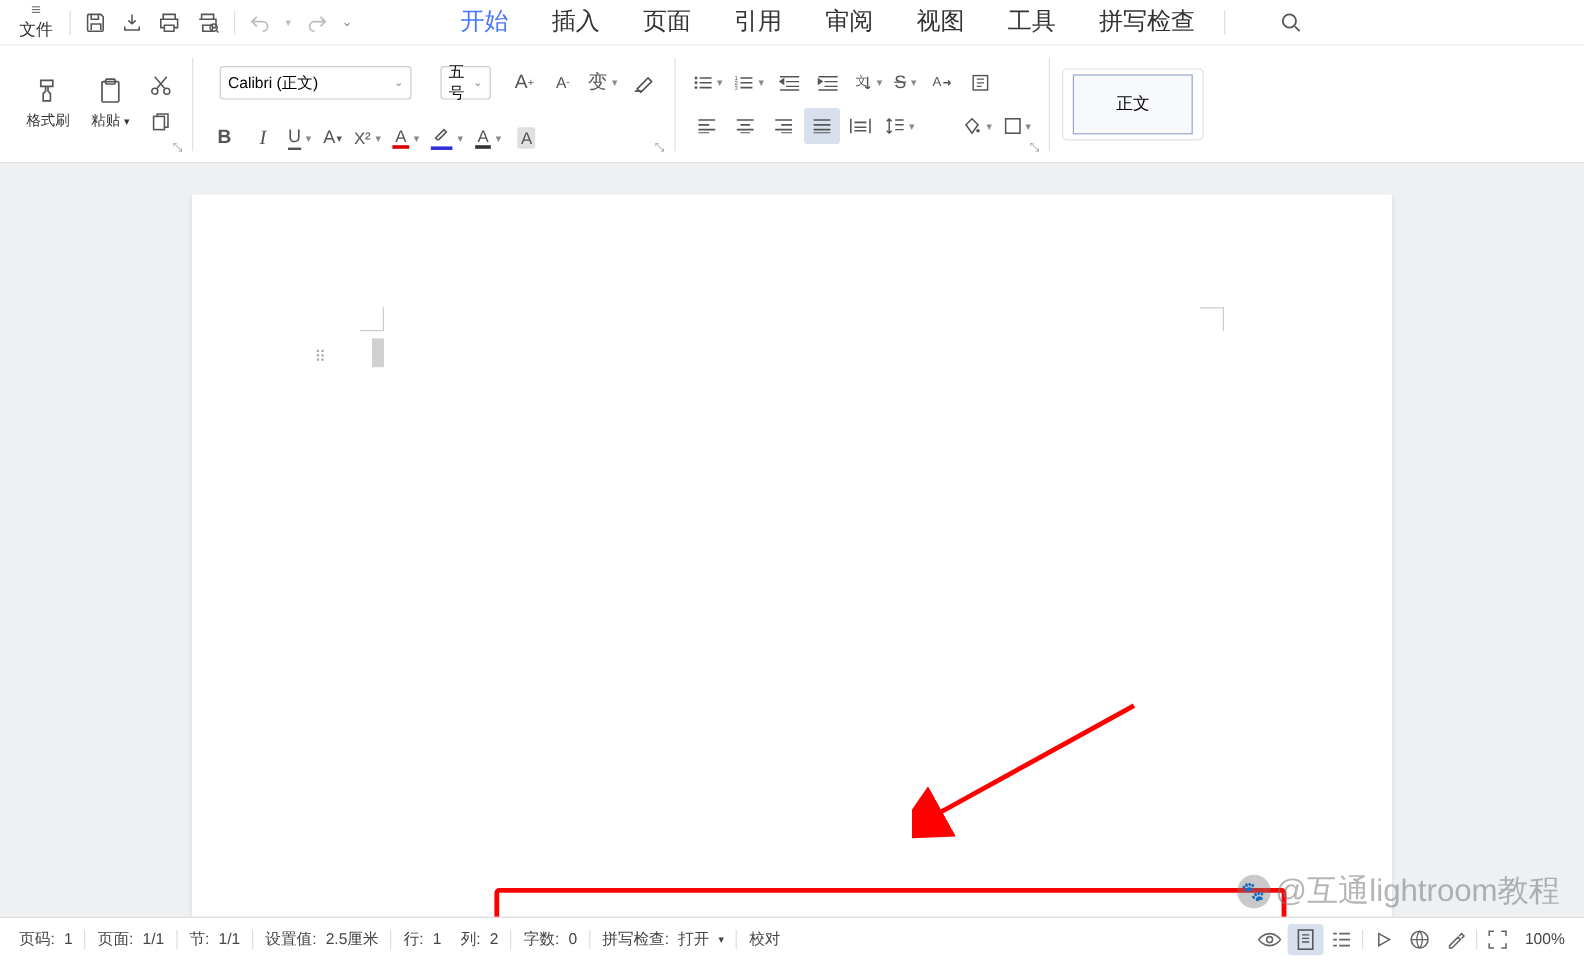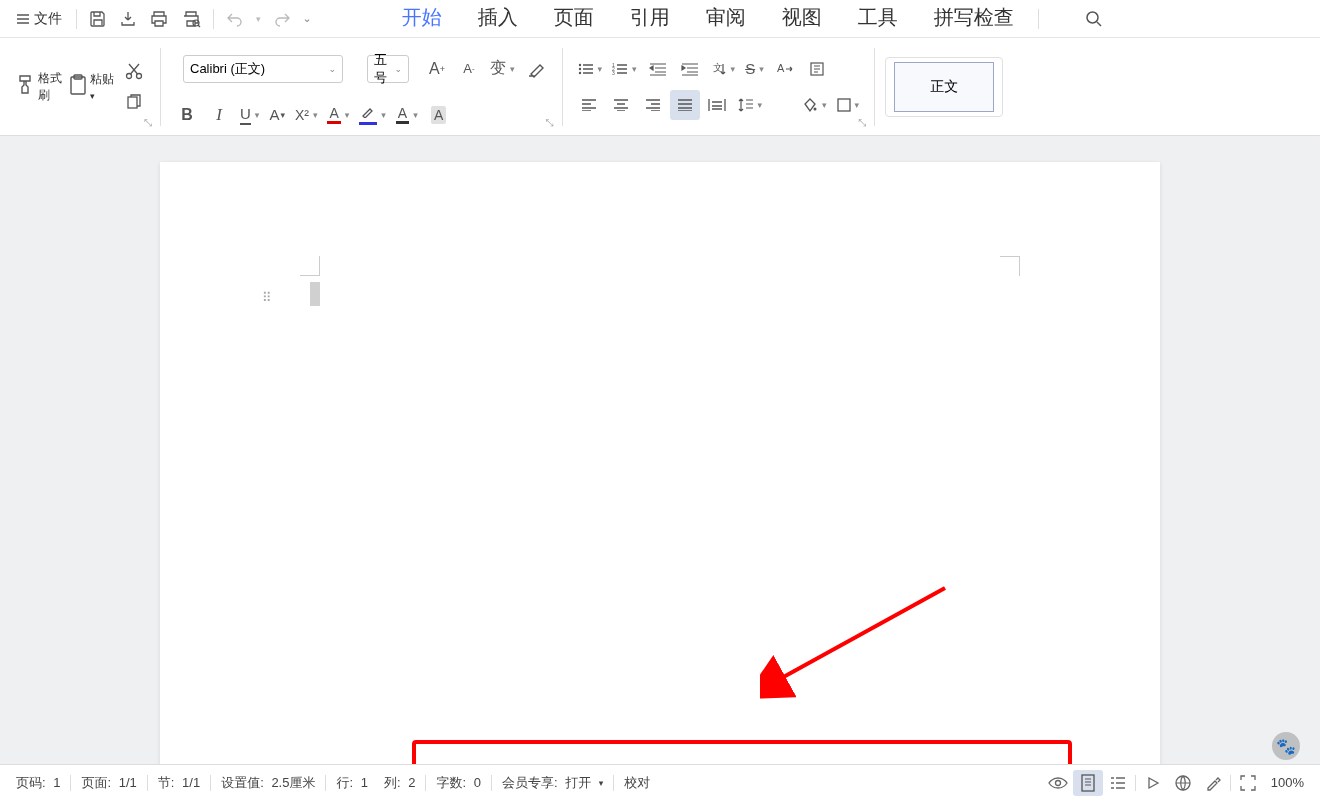--- a/index.html
+++ b/index.html
@@ -1,32 +1,32 @@
 <!DOCTYPE html>
 <html><head>
 <meta charset="utf-8">
 <style>
 * { margin: 0; padding: 0; box-sizing: border-box; font-family: "Microsoft YaHei", Arial, sans-serif; }
 body { background: #f0f0f0; width: 1320px; height: 800px; overflow: hidden; position: relative; }
 
 
 .qat { height: 38px; display: flex; align-items: center; padding: 0 8px; background: #fff; border-bottom: 1px solid #e5e5e5; }
-.qat-btn { display: flex; align-items: center; justify-content: center; height: 30px; padding: 0 6px; color: #555; cursor: pointer; border-radius: 3px; }
+.qat-btn { display: flex; align-items: center; justify-content: center; height: 30px; padding: 0 6px; color: #555; cursor: pointer; border-radius: 3px; flex-direction: column; }
 .file-btn { font-size: 14px; color: #333; display: flex; align-items: center; gap: 4px; padding: 0 8px; }
 .vsep { width: 1px; height: 20px; background: #ddd; margin: 0 6px; }
 .tabs { display: flex; margin-left: 80px; gap: 28px; }
 .tab { font-size: 20px; color: #333; padding: 8px 4px; cursor: pointer; }
 .tab.active { color: #4874ff; border-bottom: 3px solid #4874ff; font-weight: 500; }
 .search-right { margin-left: 30px; padding: 0 10px; color: #555; }
 
 
 .ribbon { height: 98px; background: #fff; display: flex; align-items: center; padding: 4px 10px; border-bottom: 1px solid #ddd; position: relative; }
 .rgroup { display: flex; flex-direction: column; align-items: center; height: 88px; justify-content: center; padding: 0 4px; position: relative; }
 .rgroup-h { display: flex; align-items: center; }
-.bigbtn { display: flex; flex-direction: row; align-items: center; justify-content: center; width: 52px; height: 76px; font-size: 12px; color: #333; cursor: pointer; border-radius: 4px; }
+.bigbtn { display: flex; flex-direction: column; align-items: center; justify-content: center; width: 52px; height: 76px; font-size: 12px; color: #333; cursor: pointer; border-radius: 4px; }
 .bigbtn .ic { font-size: 22px; margin-bottom: 4px; color: #555; }
 .smbtn { width: 30px; height: 30px; display: flex; align-items: center; justify-content: center; color: #555; cursor: pointer; border-radius: 3px; margin: 1px; }
 .smbtn.wide { width: auto; padding: 0 4px; }
 .smbtn.active { background: #d8e0ee; }
 .gsep { width: 1px; height: 78px; background: #e0e0e0; margin: 0 6px; }
 .combo { height: 28px; border: 1px solid #ccc; display: flex; align-items: center; padding: 0 6px; font-size: 13px; background: #fff; border-radius: 3px; margin: 12px; }
 .combo.font { width: 160px; }
 .combo.size { width: 42px; }
 .chev { font-size: 9px; color: #888; margin-left: auto; padding-left: 4px; }
 .corner-arrow { position: absolute; bottom: 0px; right: 0px; font-size: 10px; color: #999; cursor: pointer; padding: 2px; }
@@ -361,37 +361,38 @@
       <marker id="ah" markerWidth="12" markerHeight="12" refX="2" refY="6" orient="auto">
         <path d="M0 0L12 6L0 12z" fill="#ff0000"></path>
       </marker>
     </defs>
   <line x1="185" y1="8" x2="18" y2="100" stroke="#ff0000" stroke-width="4" marker-end="url(#ah)"></line>
 </svg>
 <div class="redbox" style="left:412px; top:740px; width:660px; height:56px"></div>
 
 <div class="wm">
   <span class="paw">🐾</span>
+  <span>@互通lightroom教程</span>
 </div>
 
 <div class="status">
   <div class="sitem"><span>页码:</span>&nbsp;<span>1</span></div>
   <div class="ssep"></div>
   <div class="sitem"><span>页面:</span>&nbsp;<span>1/1</span></div>
   <div class="ssep"></div>
   <div class="sitem"><span>节:</span>&nbsp;<span>1/1</span></div>
   <div class="ssep"></div>
   <div class="sitem"><span>设置值:</span>&nbsp;<span>2.5厘米</span></div>
   <div class="ssep"></div>
   <div class="sitem"><span>行:</span>&nbsp;<span>1</span></div>
   <div class="sitem"><span>列:</span>&nbsp;<span>2</span></div>
   <div class="ssep"></div>
   <div class="sitem"><span>字数:</span>&nbsp;<span>0</span></div>
   <div class="ssep"></div>
-  <div class="sitem"><span>会员专享:</span>&nbsp;<span>打开</span>&nbsp;<span style="font-size:9px">▾</span></div>
+  <div class="sitem"><span>拼写检查:</span>&nbsp;<span>打开</span>&nbsp;<span style="font-size:9px">▾</span></div>
   <div class="ssep"></div>
   <div class="sitem">校对</div>
 
   <div class="sright">
     <div class="sicon">
         <svg width="20" height="14" viewBox="0 0 20 14">
           <path d="M1 7s3-5 9-5 9 5 9 5-3 5-9 5-9-5-9-5z" fill="none" stroke="#666" stroke-width="1.3"></path>
           <circle cx="10" cy="7" r="2.5" fill="none" stroke="#666" stroke-width="1.3"></circle>
         </svg>
       </div>

